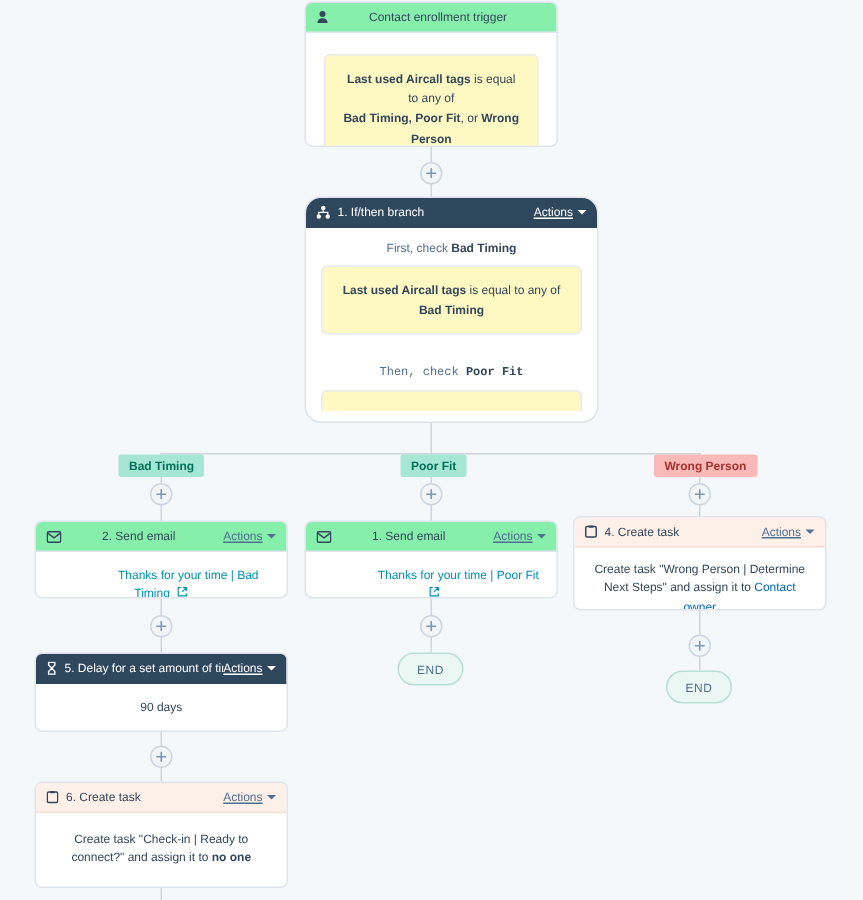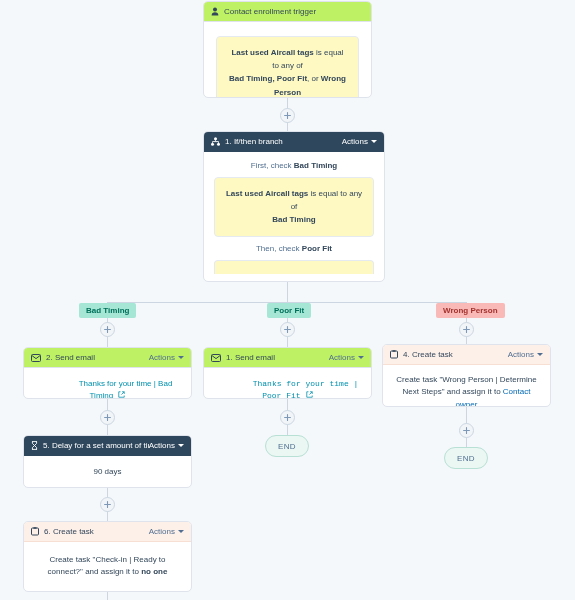--- a/index.html
+++ b/index.html
@@ -31,29 +31,29 @@
     z-index: 3; overflow: hidden;
   }
   .card-head {
     display: flex; align-items: center; height: 20px;
     padding: 0 7px; font-size: 8px;
     border-bottom: 1px solid #dfe3eb;
   }
   .card-head .ttl { flex: 1; overflow: hidden; white-space: nowrap; }
   .card-head .ico { margin-right: 5px; display: flex; align-items: center; }
 
-  .head-plain { background: #bef264; color: #33475b; }
+  .head-plain { background: #86efac; color: #33475b; gap: 22px; }
   .head-dark  { background: #2e475d; color: #ffffff; border-bottom-color: #2e475d; }
   .head-peach { background: #fdf0e9; color: #33475b; border-bottom-color: #f7e0d3; }
 
   .actions {
     display: flex; align-items: center; gap: 3px;
     font-size: 8px; cursor: pointer;
   }
-  .actions .lbl { }
+  .actions .lbl { text-decoration: underline; }
   .head-plain .actions, .head-peach .actions { color: #506e91; }
   .head-dark .actions { color: #ffffff; }
   .caret { width: 0; height: 0; border-left: 3px solid transparent;
            border-right: 3px solid transparent; border-top: 3.5px solid currentColor; }
 
   .card-body {
     padding: 12px 10px; font-size: 8px; color: #33475b;
     text-align: center; line-height: 1.55;
   }
   .link { color: #0091ae; margin-left: 36px; }
@@ -175,21 +175,21 @@
       <span class="ttl">Contact enrollment trigger</span>
     </div>
     <div style="padding:14px 12px;">
       <div class="cond">
         <b>Last used Aircall tags</b><span> is equal to any of </span><br>
         <b>Bad Timing, Poor Fit</b><span>, or </span><b>Wrong Person</b>
       </div>
     </div>
   </div>
 
-  <div class="card" style="left:203px; top:131px; width:182px; height:151px;">
+  <div class="card" style="left:203px; top:131px; width:196px; height:151px;border-radius:11px;">
     <div class="card-head head-dark">
       <span class="ico">
         <svg width="9" height="9" viewBox="0 0 9 9">
           <circle cx="4.5" cy="1.7" r="1.5" fill="#fff"></circle>
           <circle cx="1.5" cy="7.3" r="1.5" fill="#fff"></circle>
           <circle cx="7.5" cy="7.3" r="1.5" fill="#fff"></circle>
           <path d="M4.5 3.2v1.4M4.5 4.6H1.5v1.2M4.5 4.6h3v1.2" stroke="#fff" stroke-width="0.9" fill="none"></path>
         </svg>
       </span>
       <span class="ttl">1. If/then branch</span>
@@ -199,21 +199,21 @@
       </span>
     </div>
     <div class="ifthen-body">
       <div class="ifthen-lead">
         <span>First, check </span><b>Bad Timing</b>
       </div>
       <div class="cond">
         <b>Last used Aircall tags</b><span> is equal to any of</span><br>
         <b>Bad Timing</b>
       </div>
-      <div class="ifthen-lead" style="margin-top:7px;">
+      <div class="ifthen-lead" style="margin-top:21px;font-family:Liberation Mono, monospace;">
         <span>Then, check </span><b>Poor Fit</b>
       </div>
       <div class="fade-cut">
         <div class="cond">&nbsp;</div>
       </div>
     </div>
     <div class="seemore">
       
       
     </div>
@@ -254,21 +254,21 @@
           <path d="M1 1.6l4 3 4-3" fill="none" stroke="#33475b" stroke-width="1"></path>
         </svg>
       </span>
       <span class="ttl">1. Send email</span>
       <span class="actions">
         <span class="lbl">Actions</span>
         <span class="caret"></span>
       </span>
     </div>
     <div class="card-body" style="padding:10px 8px;">
-      <a class="link" style="text-decoration:none;font-family:Liberation Mono, monospace;"><span>Thanks for your time | Poor Fit</span></a>
+      <a class="link" style="text-decoration:none;"><span>Thanks for your time | Poor Fit</span></a>
       <svg width="7" height="7" viewBox="0 0 9 9" style="margin-left:3px;">
         <path d="M3.2 1H1v7h7V5.8" fill="none" stroke="#0091ae" stroke-width="1"></path>
         <path d="M5.2 1H8v2.8M8 1L4.4 4.6" fill="none" stroke="#0091ae" stroke-width="1"></path>
       </svg>
     </div>
   </div>
 
   <div class="card" style="left:382px; top:344px; width:169px; height:63px;">
     <div class="card-head head-peach">
       <span class="ico">

